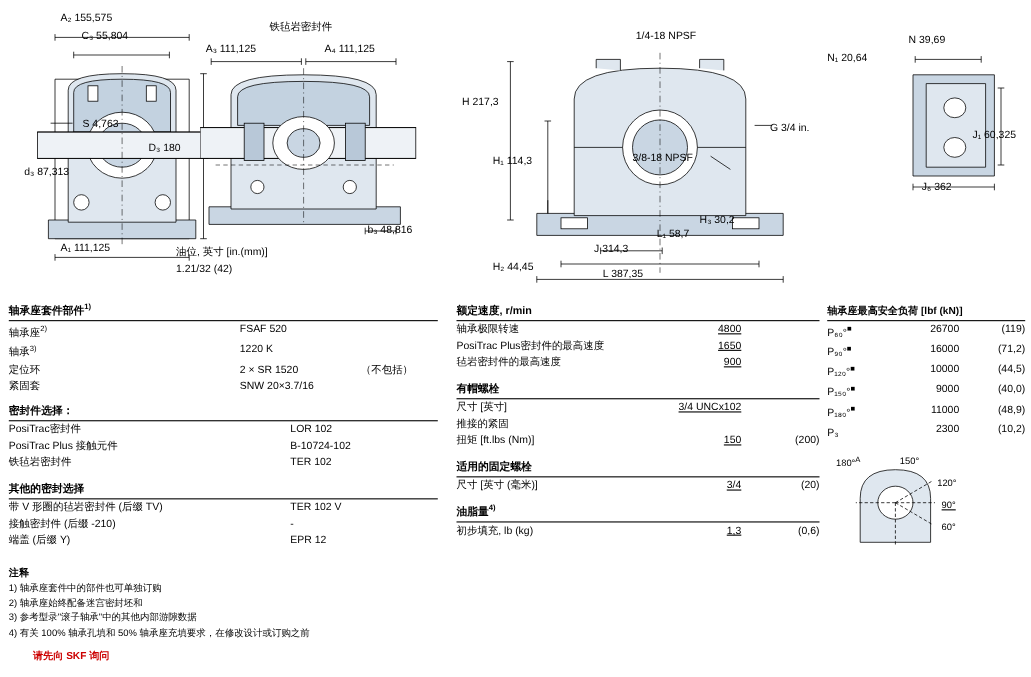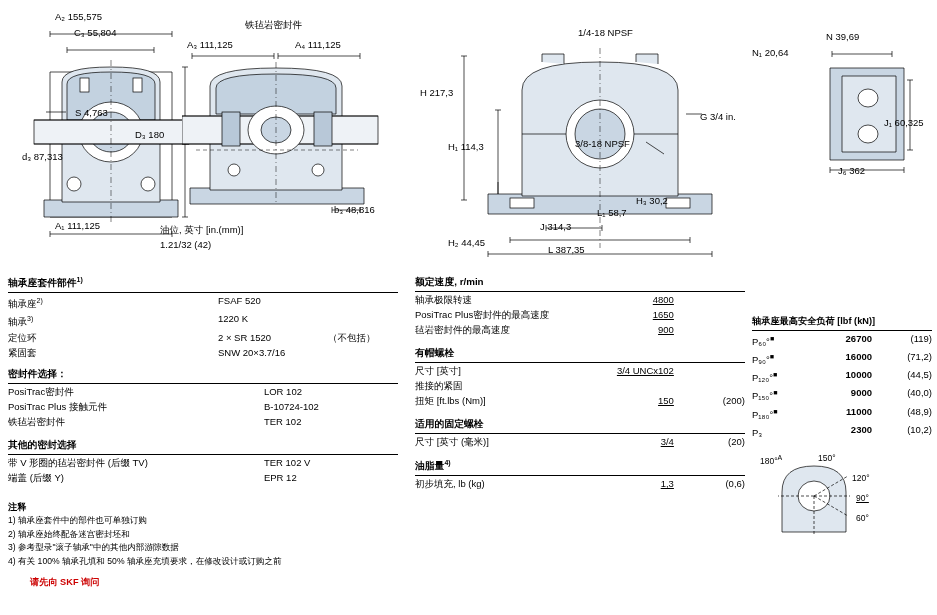--- a/index.html
+++ b/index.html
@@ -21,41 +21,41 @@
 
   
   #drawings { position: absolute; left: 0; top: 0; width: 937px; height: 270px; }
 
   
   #tables { position: absolute; left: 0; top: 276px; width: 937px; height: 339px; }
 
   .col { position: absolute; top: 0; }
   .col1 { left: 8px; width: 390px; }
   .col2 { left: 415px; width: 330px; }
-  .col3 { left: 752px; width: 180px; margin-top: 39px; }
+  .col3 { left: 752px; width: 180px; }
 
   .sect-title { font-size: 9.8px; font-weight: bold; margin: 0 0 2px 0; }
   table.t { border-collapse: collapse; font-size: 9.5px; width: 100%; }
   table.t td { padding: 0 0 0 0; line-height: 15px; vertical-align: top; }
   .thin-hr { border-top: 1px solid #000; }
   .notes { font-size: 8.6px; line-height: 13.5px; }
   .notes b { font-size: 9.2px; }
   .red { color: #cc0000; font-size: 9.2px; font-weight: bold; margin-left: 22px; }
   sup { font-size: 7px; }
 
   .c1k { width: 210px; }
   .c1v { width: 110px; }
   .c1v2 { width: 70px; }
 
   .c2k { width: 175px; }
   .c2v { width: 80px; text-align: right; text-decoration: underline; }
   .c2v2 { width: 70px; text-align: right; padding-left: 14px !important; }
 
   .c3k { width: 58px; }
-  .c3v { width: 62px; text-align: right; font-weight: bold; }
+  .c3v { width: 62px; text-align: right; }
   .c3v2 { width: 60px; text-align: right; }
 </style>
 </head>
 <body>
 
 <div id="page">
 
   <div id="drawings">
 
     <svg width="200" height="260" style="position:absolute;left:22px;top:12px;">
@@ -272,20 +272,24 @@
         </table>
 
       <div style="height:10px"></div>
       <div class="sect-title">其他的密封选择</div>
       <div class="thin-hr"></div>
       <table class="t">
         <tbody>
             <tr>
           <td class="c1k">带 V 形圈的毡岩密封件 (后缀 TV)</td>
           <td class="c1v">TER 102 V</td>
+        </tr>
+        <tr>
+          <td class="c1k">接触密封件 (后缀 -210)</td>
+          <td class="c1v">-</td>
         </tr>
         <tr>
           <td class="c1k">端盖 (后缀 Y)</td>
           <td class="c1v">EPR 12</td>
         </tr>
       </tbody>
         </table>
 
       <div style="height:16px"></div>
       <div class="notes">

